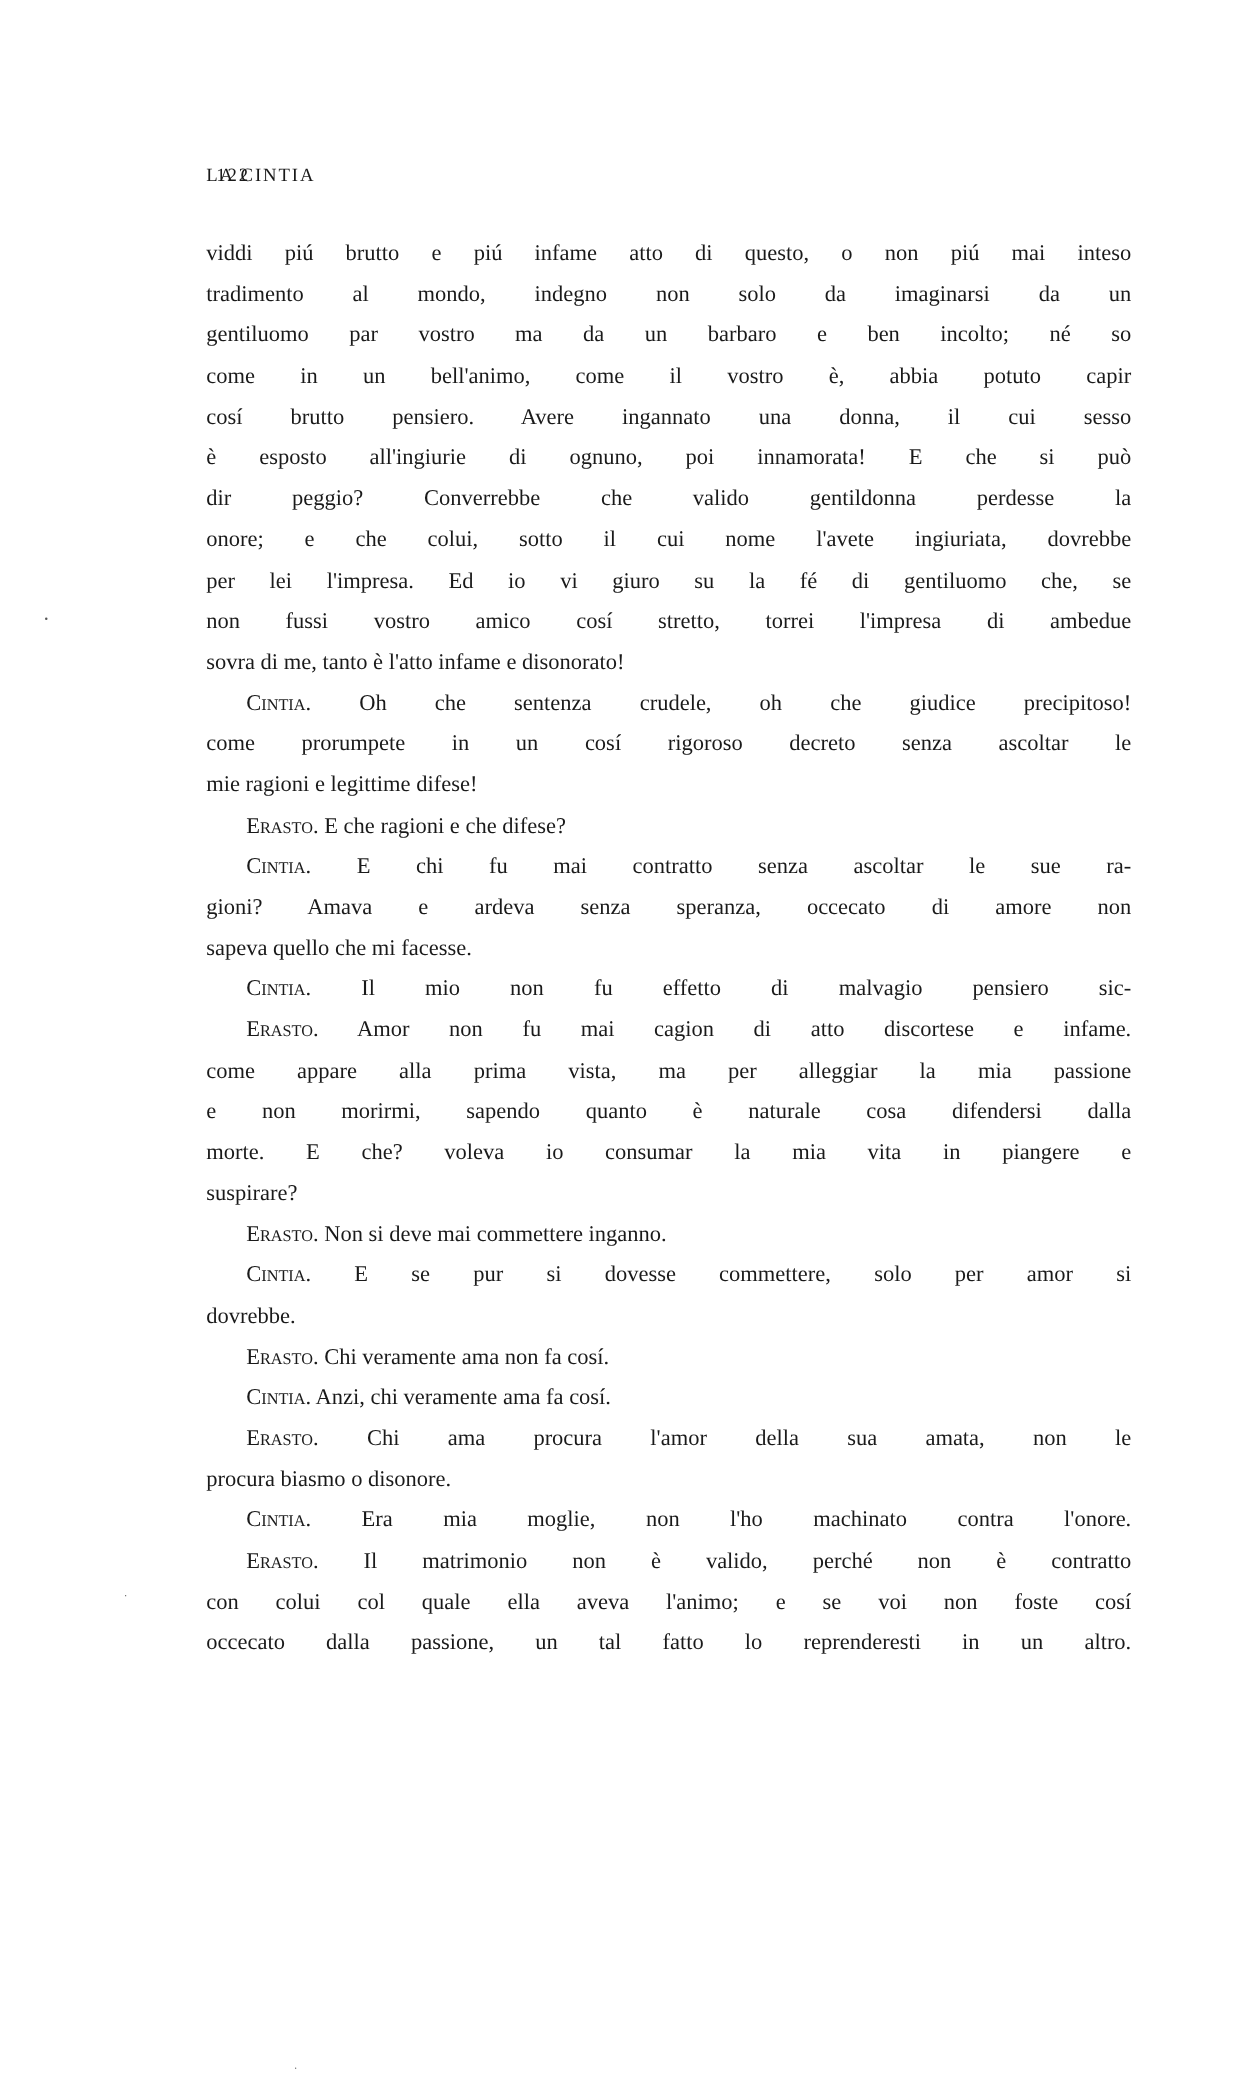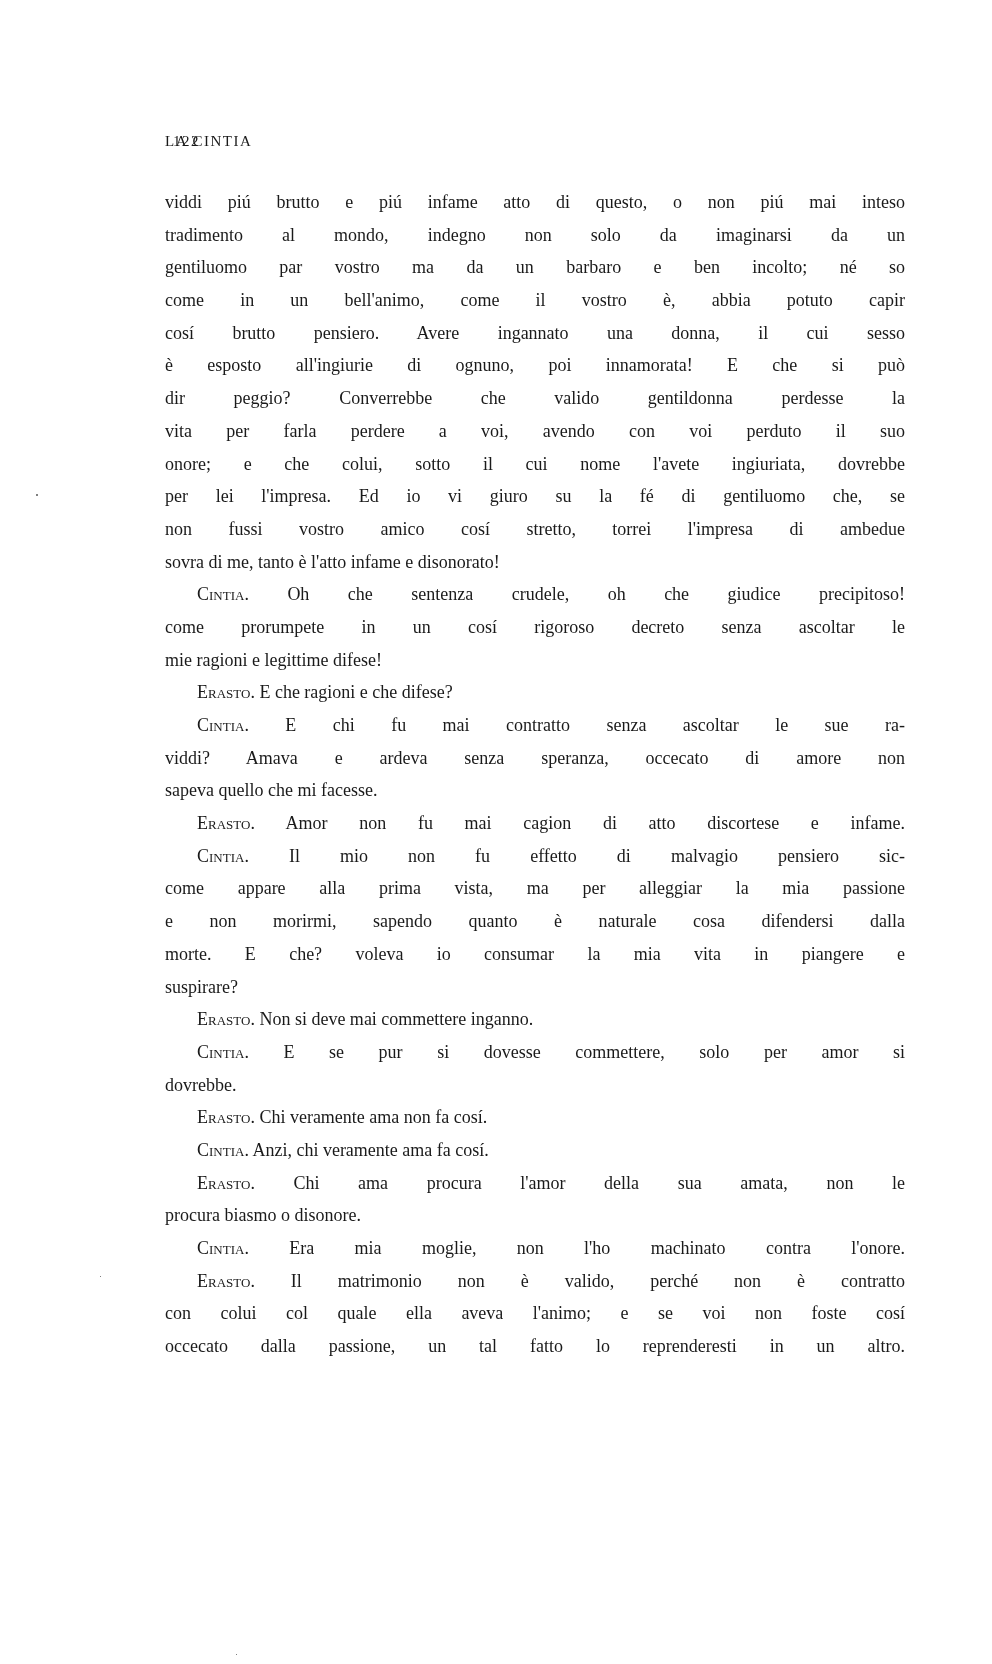--- a/index.html
+++ b/index.html
@@ -27,34 +27,33 @@
 </div>
 
 <div class="text-block" id="text-block">
     <span class="line"><span>viddi piú brutto e piú infame atto di questo, o non piú mai inteso</span></span>
     <span class="line"><span>tradimento al mondo, indegno non solo da imaginarsi da un</span></span>
     <span class="line"><span>gentiluomo par vostro ma da un barbaro e ben incolto; né so</span></span>
     <span class="line"><span>come in un bell'animo, come il vostro è, abbia potuto capir</span></span>
     <span class="line"><span>cosí brutto pensiero. Avere ingannato una donna, il cui sesso</span></span>
     <span class="line"><span>è esposto all'ingiurie di ognuno, poi innamorata! E che si può</span></span>
     <span class="line"><span>dir peggio? Converrebbe che valido gentildonna perdesse la</span></span>
-    <span class="line"><span>vita per farla perdere a voi, avendo con voi perduto il suo</span></span>
     <span class="line"><span>onore; e che colui, sotto il cui nome l'avete ingiuriata, dovrebbe</span></span>
     <span class="line"><span>per lei l'impresa. Ed io vi giuro su la fé di gentiluomo che, se</span></span>
     <span class="line"><span>non fussi vostro amico cosí stretto, torrei l'impresa di ambedue</span></span>
     <span class="line last"><span>sovra di me, tanto è l'atto infame e disonorato!</span></span>
     <span class="line indent"><span class="sc">Cintia.</span> <span>Oh che sentenza crudele, oh che giudice precipitoso!</span></span>
     <span class="line"><span>come prorumpete in un cosí rigoroso decreto senza ascoltar le</span></span>
     <span class="line last"><span>mie ragioni e legittime difese!</span></span>
     <span class="line indent last"><span class="sc">Erasto.</span> <span>E che ragioni e che difese?</span></span>
     <span class="line indent"><span class="sc">Cintia.</span> <span>E chi fu mai contratto senza ascoltar le sue ra-</span></span>
-    <span class="line"><span>viddi? Amava e ardeva senza speranza, occecato di amore non</span></span>
+    <span class="line"><span>gioni? Amava e ardeva senza speranza, occecato di amore non</span></span>
     <span class="line last"><span>sapeva quello che mi facesse.</span></span>
+    <span class="line indent"><span class="sc">Cintia.</span> <span>Il mio non fu effetto di malvagio pensiero sic-</span></span>
     <span class="line indent"><span class="sc">Erasto.</span> <span>Amor non fu mai cagion di atto discortese e infame.</span></span>
-    <span class="line indent"><span class="sc">Cintia.</span> <span>Il mio non fu effetto di malvagio pensiero sic-</span></span>
     <span class="line"><span>come appare alla prima vista, ma per alleggiar la mia passione</span></span>
     <span class="line"><span>e non morirmi, sapendo quanto è naturale cosa difendersi dalla</span></span>
     <span class="line"><span>morte. E che? voleva io consumar la mia vita in piangere e</span></span>
     <span class="line last"><span>suspirare?</span></span>
     <span class="line indent last"><span class="sc">Erasto.</span> <span>Non si deve mai commettere inganno.</span></span>
     <span class="line indent"><span class="sc">Cintia.</span> <span>E se pur si dovesse commettere, solo per amor si</span></span>
     <span class="line last"><span>dovrebbe.</span></span>
     <span class="line indent last"><span class="sc">Erasto.</span> <span>Chi veramente ama non fa cosí.</span></span>
     <span class="line indent last"><span class="sc">Cintia.</span> <span>Anzi, chi veramente ama fa cosí.</span></span>
     <span class="line indent"><span class="sc">Erasto.</span> <span>Chi ama procura l'amor della sua amata, non le</span></span>

